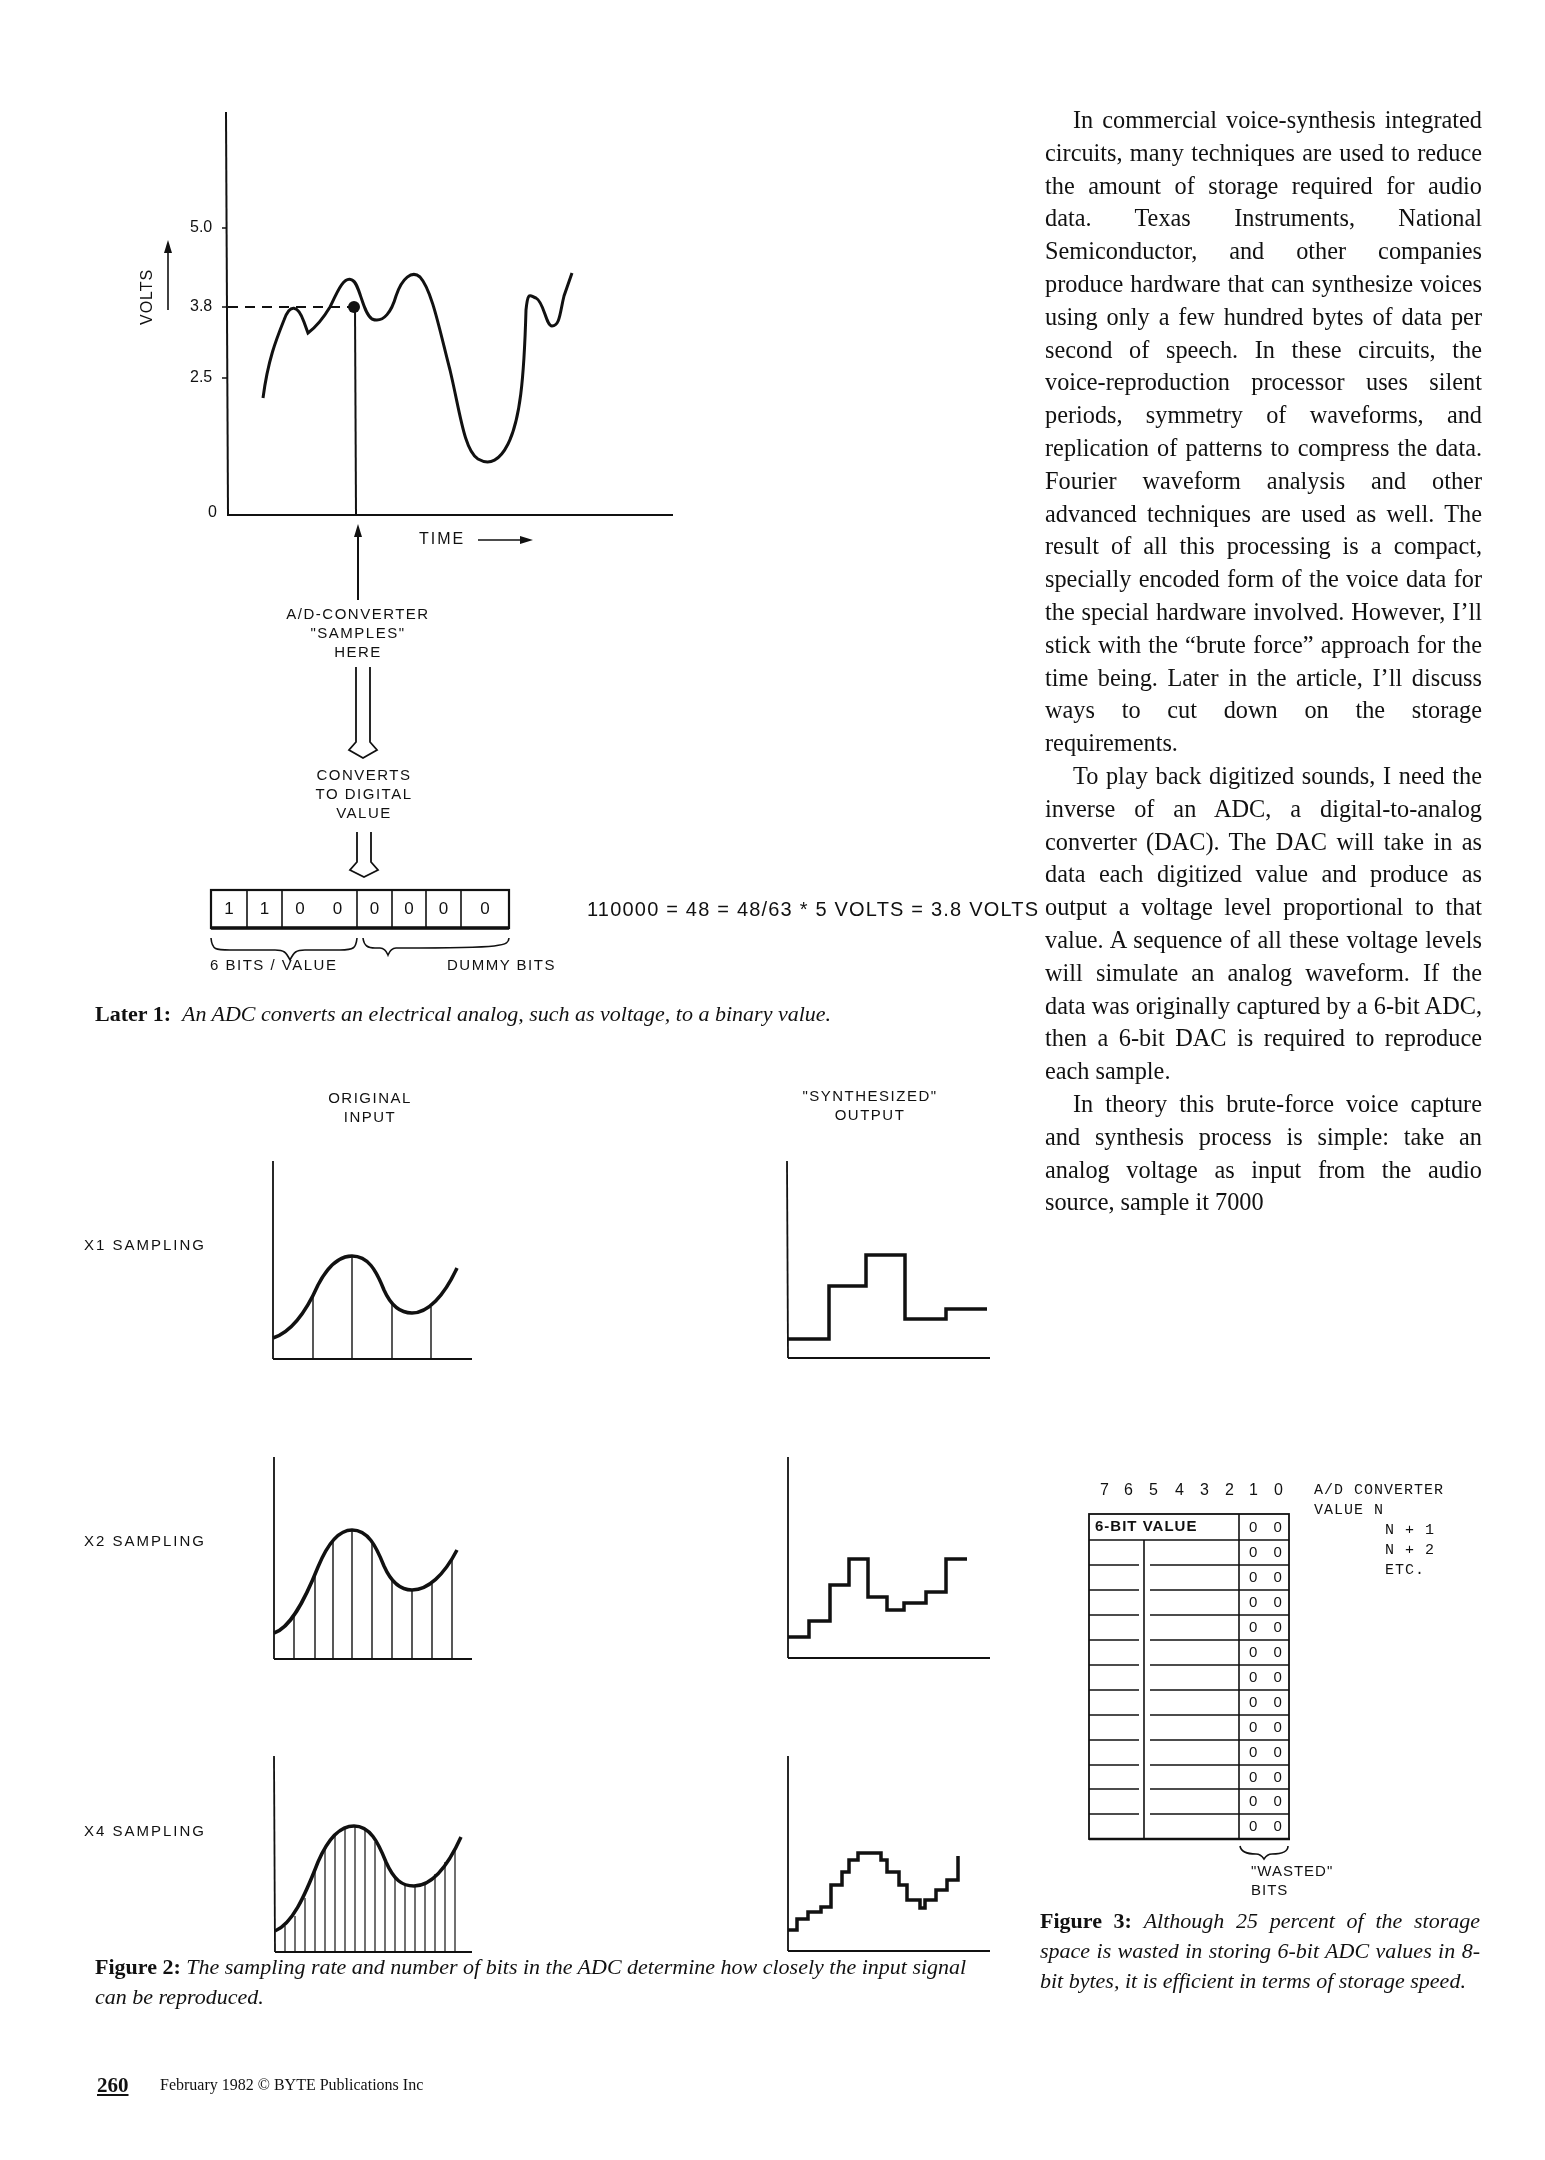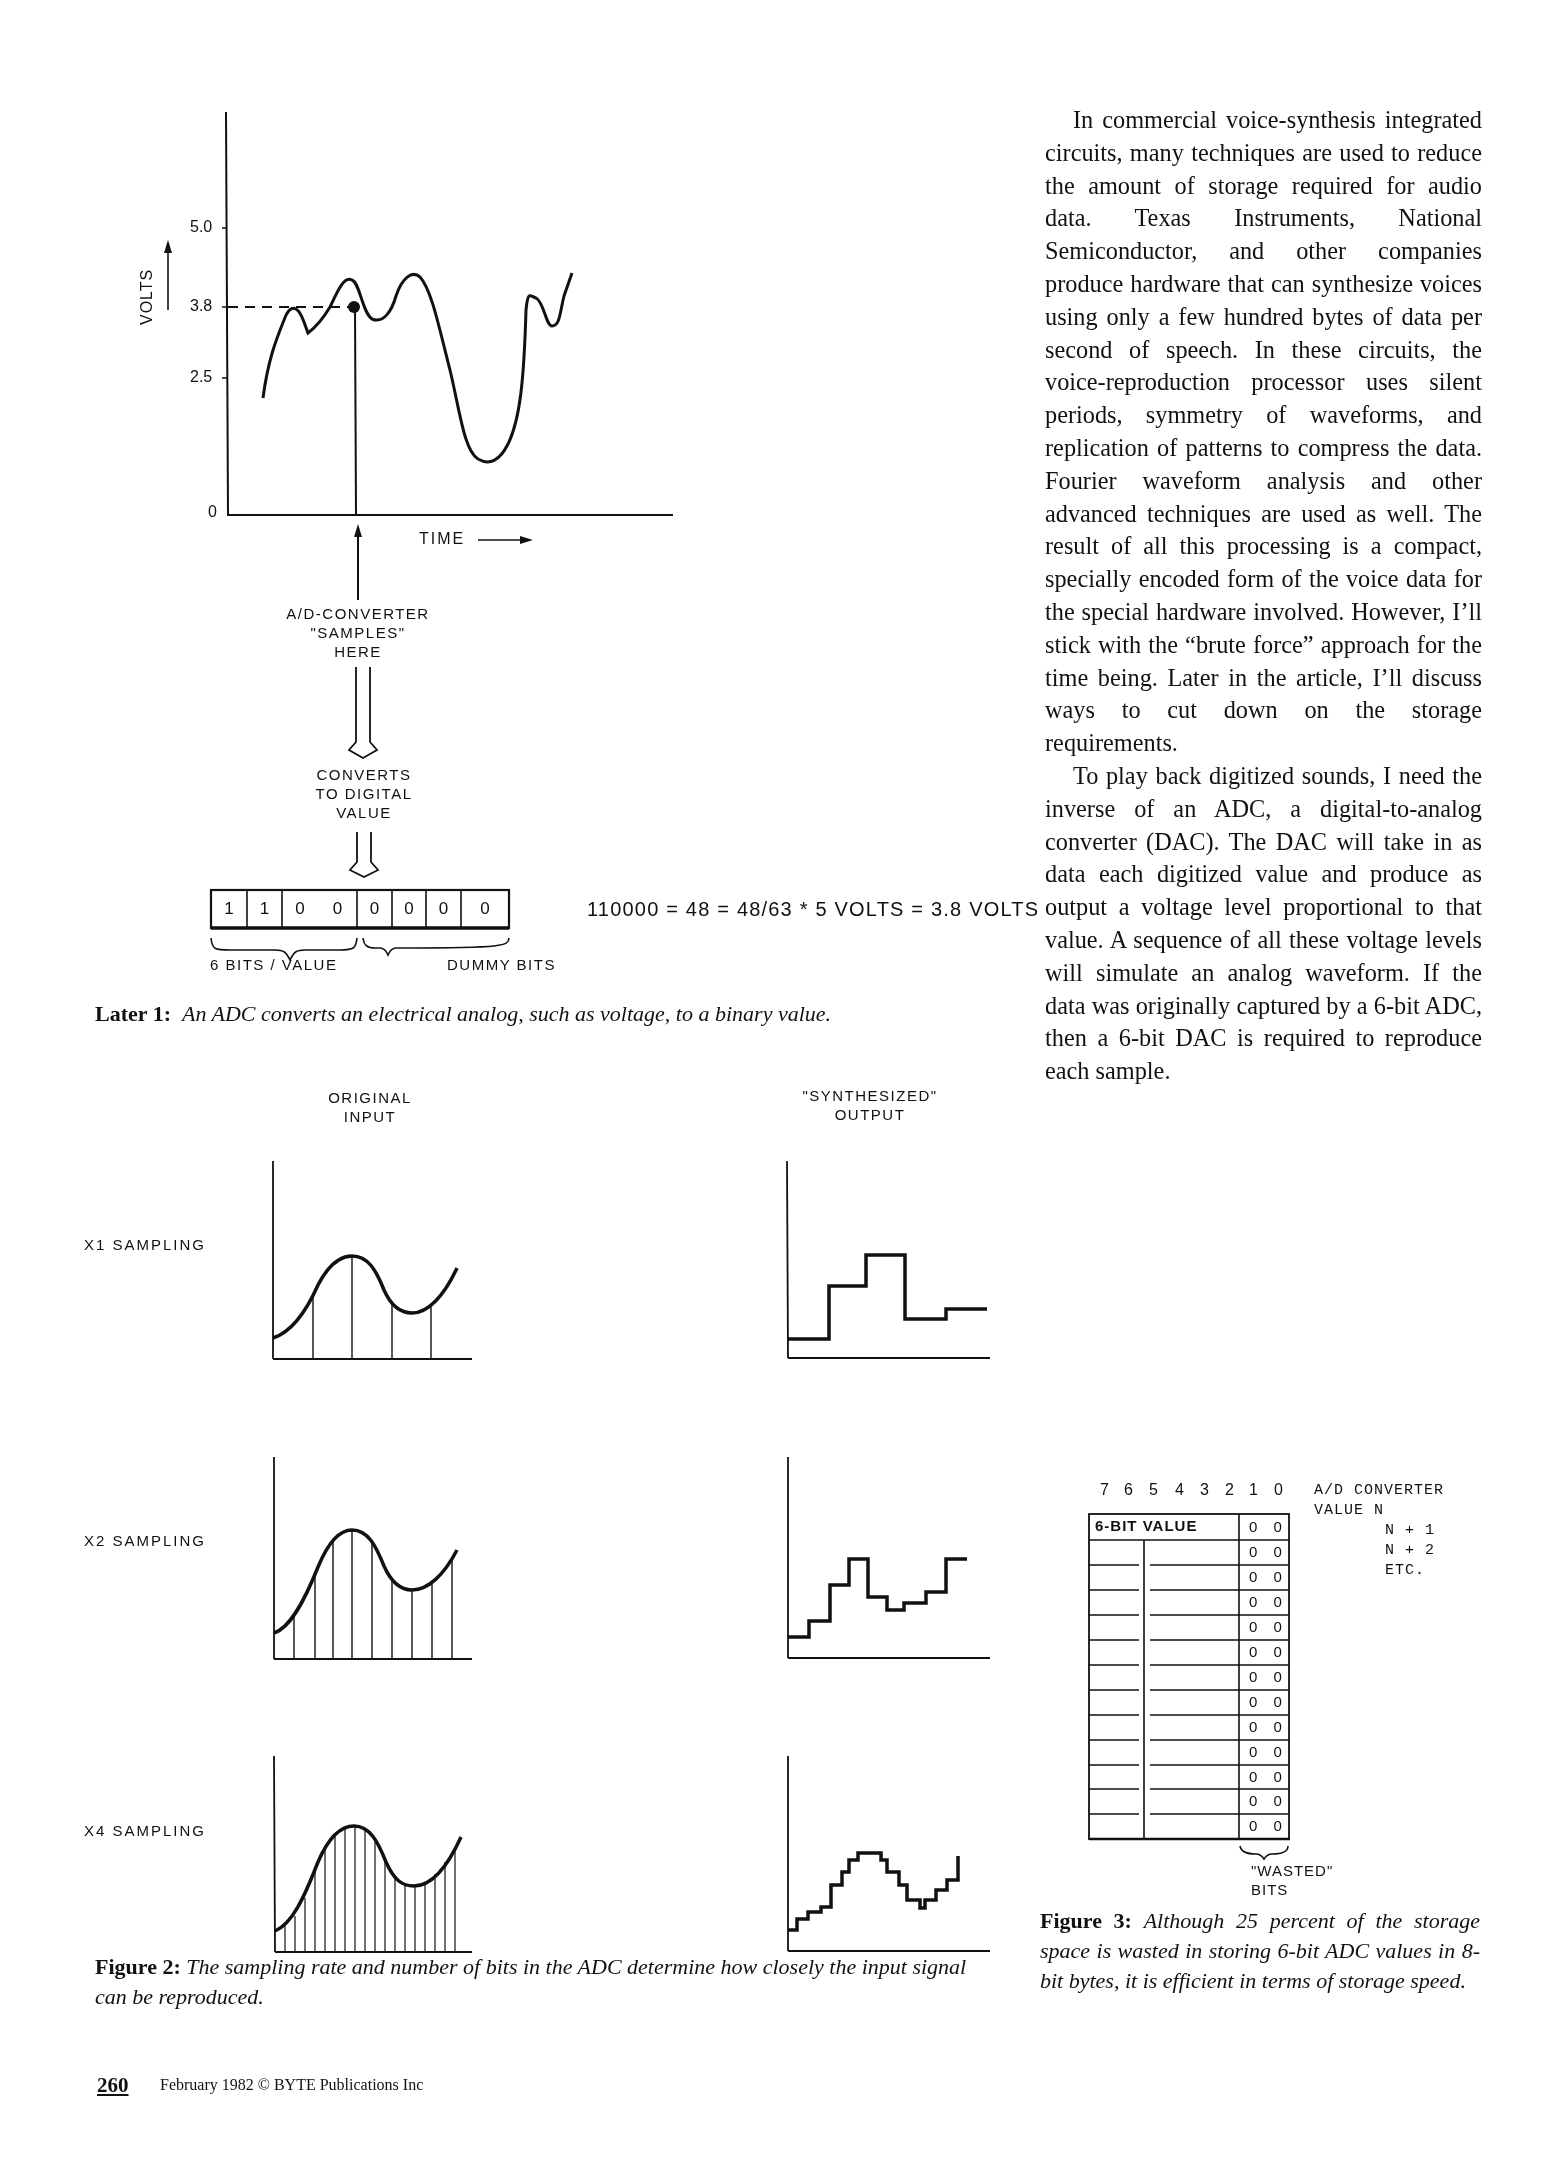--- a/index.html
+++ b/index.html
@@ -193,20 +193,21 @@
   </svg>
 
   <div class="abs serif caption" style="left:95px;top:1952px;width:900px;">
     <b>Figure 2:</b> <i>The sampling rate and number of bits in the ADC determine how closely the input signal can be reproduced.</i>
   </div>
 </div>
 
 <div class="abs serif body-col">
   <p>In commercial voice-synthesis inte­grated circuits, many techniques are used to reduce the amount of storage required for audio data. Texas In­struments, National Semiconductor, and other companies produce hard­ware that can synthesize voices using only a few hundred bytes of data per second of speech. In these circuits, the voice-reproduction processor uses silent periods, symmetry of wave­forms, and replication of patterns to compress the data. Fourier waveform analysis and other advanced tech­niques are used as well. The result of all this processing is a compact, specially encoded form of the voice data for the special hardware in­volved. However, I’ll stick with the “brute force” approach for the time being. Later in the article, I’ll discuss ways to cut down on the storage requirements.</p>
   <p>To play back digitized sounds, I need the inverse of an ADC, a digital-to-analog converter (DAC). The DAC will take in as data each digi­tized value and produce as output a voltage level proportional to that value. A sequence of all these voltage levels will simulate an analog wave­form. If the data was originally cap­tured by a 6-bit ADC, then a 6-bit DAC is required to reproduce each sample.</p>
+  <p>In theory this brute-force voice capture and synthesis process is sim­ple: take an analog voltage as input from the audio source, sample it 7000</p>
 </div>
 
 <div>
   <div class="abs sans" style="left:1086px;top:1481px;font-size:16px;">
     <span class="zz" style="left:14px;top:0;">7</span>
     <span class="zz" style="left:38px;top:0;">6</span>
     <span class="zz" style="left:63px;top:0;">5</span>
     <span class="zz" style="left:89px;top:0;">4</span>
     <span class="zz" style="left:114px;top:0;">3</span>
     <span class="zz" style="left:139px;top:0;">2</span>

